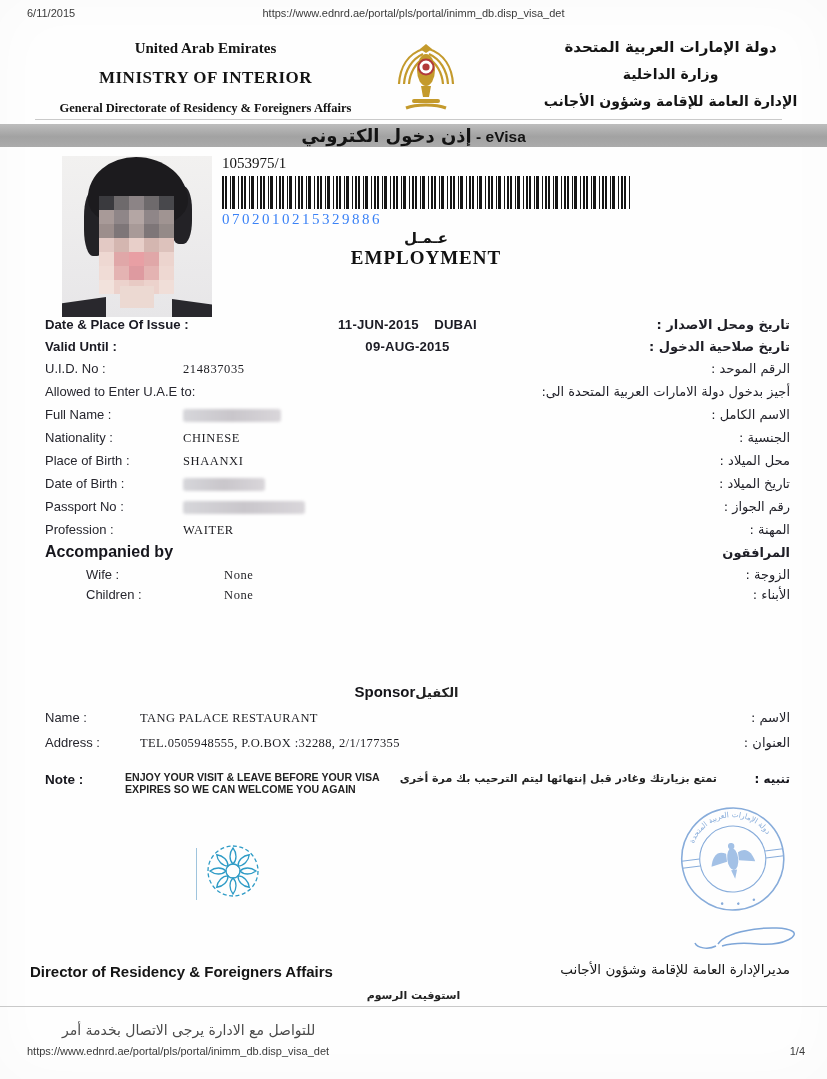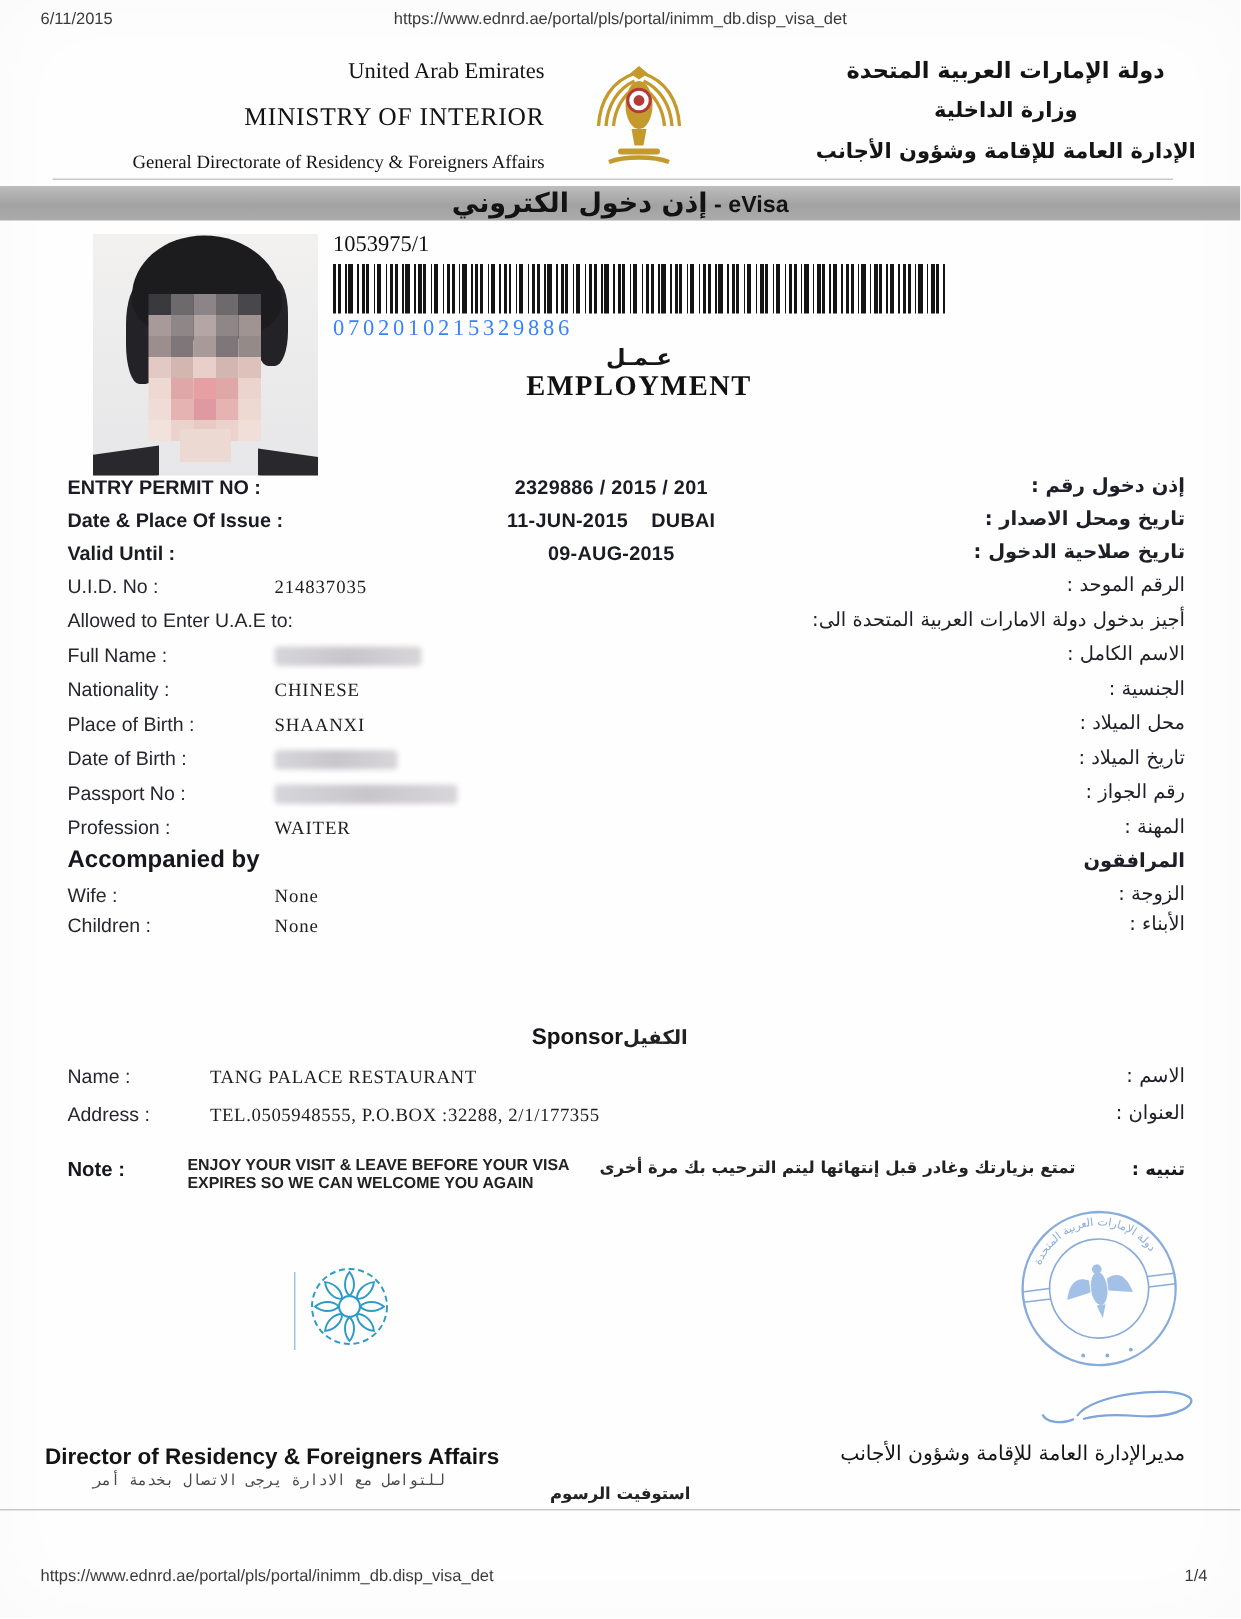--- a/index.html
+++ b/index.html
@@ -8,21 +8,21 @@
   .abs{position:absolute;}
   .ar{font-family:"DejaVu Sans",sans-serif;direction:rtl;unicode-bidi:embed;}
 
   
   .print-date{left:27px;top:7px;font-size:11px;color:#3a3a3a;}
   .print-url{left:0;right:0;top:7px;text-align:center;font-size:11px;color:#3a3a3a;}
   .footer-url{left:27px;top:1045px;font-size:11px;color:#3a3a3a;}
   .footer-page{right:22px;top:1045px;font-size:11px;color:#3a3a3a;}
 
   
-  .hdr-en{left:48px;top:40px;width:315px;text-align:right;font-family:"Liberation Serif",serif;font-weight:normal;color:#141414;}
+  .hdr-en{left:48px;top:40px;width:315px;text-align:center;font-family:"Liberation Serif",serif;font-weight:bold;color:#141414;}
   .hdr-en .l1{font-size:15px;margin-bottom:11px;}
   .hdr-en .l2{font-size:17px;letter-spacing:.5px;margin-bottom:13px;}
   .hdr-en .l3{font-size:12.5px;}
   .hdr-ar{left:528px;top:38px;width:285px;text-align:center;font-weight:bold;color:#141414;}
   .hdr-ar .l1{font-size:15px;margin-bottom:10px;}
   .hdr-ar .l2{font-size:14px;margin-bottom:11px;}
   .hdr-ar .l3{font-size:14px;}
   .emblem{left:392px;top:36px;}
 
   .scanline{left:35px;right:45px;top:119px;height:1px;background:#adadad;opacity:.65;}
@@ -50,21 +50,21 @@
   .barcode-num{left:222px;top:211px;font-family:"Liberation Serif",serif;font-size:15px;letter-spacing:2.5px;color:#3b82f6;}
   .type-ar{left:222px;top:229px;width:408px;text-align:center;font-weight:bold;font-size:15px;color:#151515;}
   .type-en{left:222px;top:247px;width:408px;text-align:center;font-family:"Liberation Serif",serif;
            font-weight:bold;font-size:19px;letter-spacing:1px;color:#111;}
 
   
   .fields{left:0;right:0;top:315px;}
   .frow{position:relative;height:23px;}
   .frow.bold-center{height:22px;}
   .frow.section{height:22px;}
-  .frow.short{height:20px;}
+  .frow.short{height:20px;margin-left:41px;}
   .flabel{position:absolute;left:45px;top:2px;font-size:13px;color:#26262e;}
   .frow.bold-center .flabel{font-weight:bold;color:#1b1b24;font-size:13.2px;}
   .frow.section .flabel{font-weight:bold;font-size:16px;color:#16161d;top:0;}
   .fval{position:absolute;left:183px;top:3px;font-family:"Liberation Serif",serif;font-size:12.5px;color:#1d1d22;white-space:pre;letter-spacing:.6px;}
   .frow.bold-center .fval{left:295px;width:225px;top:2px;text-align:center;font-family:"Liberation Sans",sans-serif;
                           font-weight:bold;font-size:13.2px;letter-spacing:.2px;color:#1b1b24;}
   .far{position:absolute;right:37px;top:2px;font-size:13px;color:#1e1e26;font-family:"DejaVu Sans",sans-serif;direction:rtl;}
   .frow.bold-center .far{font-weight:bold;}
   .frow.section .far{font-weight:bold;}
   .redact{position:absolute;left:183px;top:4px;height:13px;border-radius:3px;
@@ -94,21 +94,21 @@
   .expo-divider{left:196px;top:848px;width:1px;height:52px;background:#9fc4dd;}
   .expo-rosette{left:205px;top:843px;}
 
   .stamp{left:672px;top:803px;}
   .signature{left:688px;top:920px;}
 
   .director-en{left:30px;top:963px;font-size:15px;font-weight:bold;color:#141414;}
   .director-ar{right:37px;top:961px;font-size:13.5px;font-weight:normal;color:#141414;}
   .fees-ar{left:0;right:0;top:989px;text-align:center;font-size:11px;font-weight:bold;color:#222;}
   .sep-line{left:0;right:0;top:1006px;height:1px;background:#c9c9c9;}
-  .contact-ar{left:62px;top:982px;font-size:10px;color:#4a4a4a;font-family:Liberation Mono, monospace;}
+  .contact-ar{left:62px;top:1022px;font-size:14px;color:#4a4a4a;}
 </style>
 </head>
 <body>
 
 <div class="page">
 
   <div class="abs print-date">6/11/2015</div>
   <div class="abs print-url">https://www.ednrd.ae/portal/pls/portal/inimm_db.disp_visa_det</div>
 
   <div class="abs hdr-en">
@@ -195,25 +195,20 @@
   </div>
 
   <div class="abs serial">1053975/1</div>
   <div class="abs barcode"></div>
   <div class="abs barcode-num">0702010215329886</div>
   <div class="abs type-ar ar">عـمـل</div>
   <div class="abs type-en">EMPLOYMENT</div>
 
   <div class="abs fields">
       <div class="frow bold-center">
-        <span class="flabel">ENTRY PERMIT NO :</span>
-        <span class="fval">2329886 / 2015 / 201</span>
-        <span class="far ar">إذن دخول رقم :</span>
-      </div>
-      <div class="frow bold-center">
         <span class="flabel">Date &amp; Place Of Issue :</span>
         <span class="fval">11-JUN-2015    DUBAI</span>
         <span class="far ar">تاريخ ومحل الاصدار :</span>
       </div>
       <div class="frow bold-center">
         <span class="flabel">Valid Until :</span>
         <span class="fval">09-AUG-2015</span>
         <span class="far ar">تاريخ صلاحية الدخول :</span>
       </div>
       <div class="frow serif-left">

